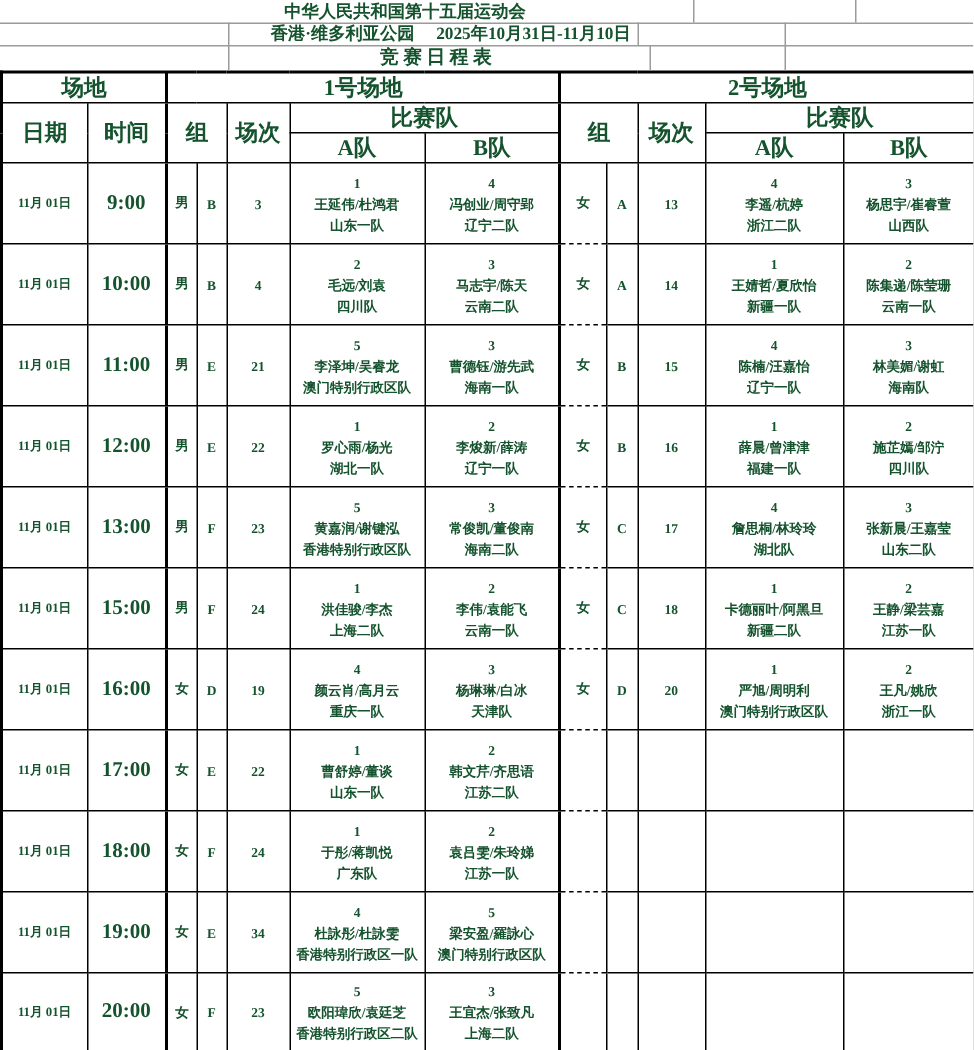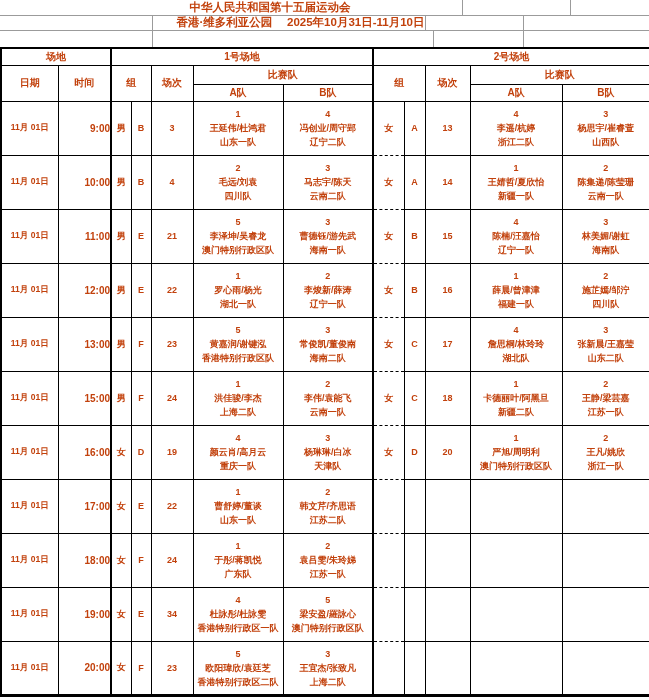--- a/index.html
+++ b/index.html
@@ -1,20 +1,20 @@
 <!DOCTYPE html>
 <html><head>
 <meta charset="utf-8">
 <style>
   * { box-sizing: border-box; margin: 0; padding: 0; }
   html, body { background: #ffffff; }
   body { font-family: "Liberation Sans", "DejaVu Sans", sans-serif; }
   .page {
     position: relative; width: 649px; height: 700px;
-    background: #fff; overflow: hidden; font-weight: bold; color: #c2410c;
+    background: #fff; overflow: hidden; font-weight: bold; color: #14532d; font-family: Liberation Serif, serif;
   }
   
   .titles { position: relative; height: 47px; }
   .trow {
     position: absolute; left: 0; display: flex; align-items: center;
     justify-content: center; white-space: nowrap; font-weight: bold;
   }
   .t1 { top: 0;  height: 15px; width: 540px; font-size: 11.5px; }
   .t2 { top: 15px; height: 15px; width: 576px; font-size: 11.5px; padding-left: 25px; }
   .t3 { top: 30px; height: 17px; width: 584px; font-size: 12.5px; letter-spacing: 3px; }
@@ -22,46 +22,47 @@
   .vtick { position: absolute; width: 1px; background: #9b9b9b; }
   
   table.sched {
     border-collapse: collapse; table-layout: fixed; width: 649px;
     border: 2px solid #000; border-bottom: 3px solid #000;
   }
   .sched th, .sched td {
     border: 1px solid #000; text-align: center; vertical-align: middle;
     font-weight: bold; padding: 0; overflow: hidden;
   }
-  .sched th { font-size: 10px; }
+  .sched th { font-size: 15px; }
   .hr1 { height: 17px; } .hr2 { height: 19px; } .hr3 { height: 17px; margin-top: 16px; }
   .sched tbody tr { height: 54px; }
   .b-l2 { border-left: 2px solid #000 !important; }
   td.cstart { border-left: 2px solid #000; }
   td.g2 {
     border-left: 2px solid #000;
     border-top: 1px dashed #000;
     border-bottom: 1px dashed #000;
   }
   td.c-date  { font-size: 8.5px; }
-  td.c-time  { font-size: 10px; text-align: right; }
+  td.c-time  { font-size: 14px; }
   td.c-gender, td.c-group { font-size: 9px; }
   td.c-match { font-size: 9px; }
   td.c-team  { font-size: 9px; }
   td.c-team .line { line-height: 14px; white-space: nowrap; }
   td.c-team .seed { line-height: 14px; }
 </style>
 </head>
 <body>
 
 <div class="page">
 
   <div class="titles">
     <div class="trow t1">中华人民共和国第十五届运动会</div>
     <div class="trow t2">香港·维多利亚公园　 2025年10月31日-11月10日</div>
+    <div class="trow t3">竞赛日程表</div>
     <div class="hline" style="top:15px"></div>
     <div class="hline" style="top:30px"></div>
     <div class="vtick" style="left:462px;top:0;height:15px"></div>
     <div class="vtick" style="left:570px;top:0;height:15px"></div>
     <div class="vtick" style="left:152px;top:15px;height:15px"></div>
     <div class="vtick" style="left:425px;top:15px;height:15px"></div>
     <div class="vtick" style="left:523px;top:15px;height:15px"></div>
     <div class="vtick" style="left:152px;top:30px;height:17px"></div>
     <div class="vtick" style="left:433px;top:30px;height:17px"></div>
     <div class="vtick" style="left:523px;top:30px;height:17px"></div>

